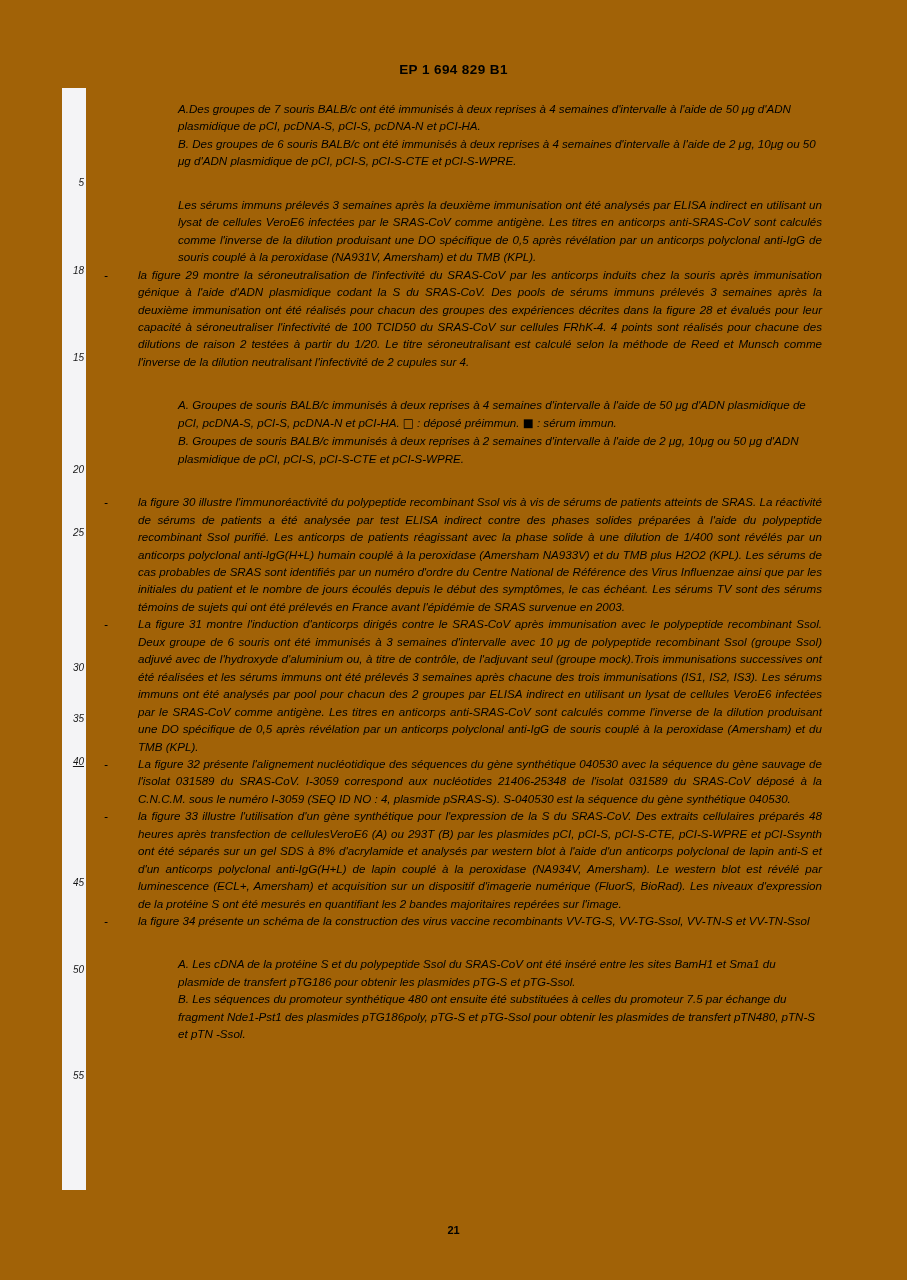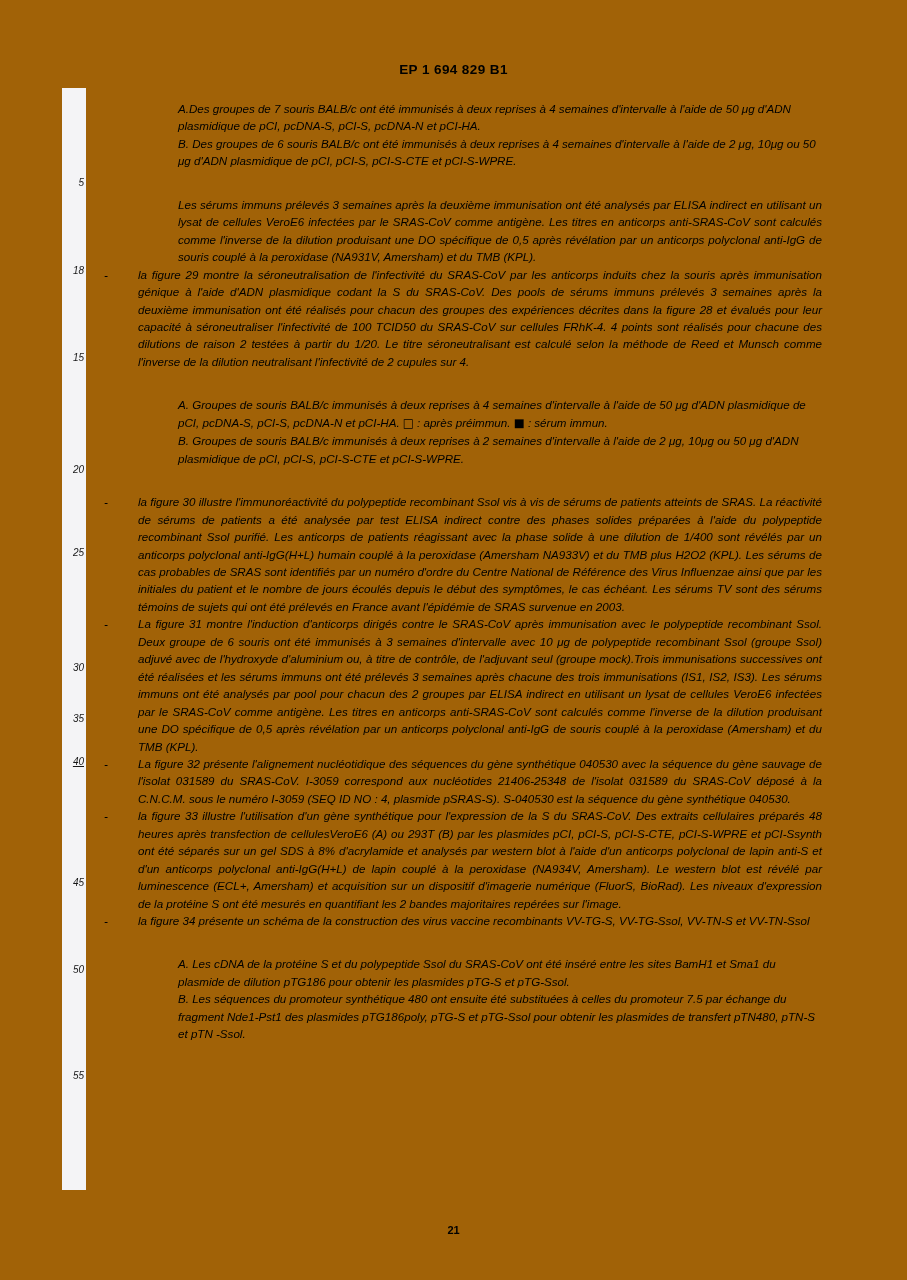--- a/index.html
+++ b/index.html
@@ -121,21 +121,21 @@
 <div class="page">
 
   <div class="gutter-band"></div>
 
   <div class="doc-header">EP 1 694 829 B1</div>
 
   <div class="linenum" style="top:177px;">5</div>
   <div class="linenum" style="top:265px;">18</div>
   <div class="linenum" style="top:352px;">15</div>
   <div class="linenum" style="top:440px;margin-top:24px;">20</div>
-  <div class="linenum" style="top:527px;margin-top:20px;">25</div>
+  <div class="linenum" style="top:527px;">25</div>
   <div class="linenum" style="top:614px;margin-top:48px;">30</div>
   <div class="linenum" style="top:702px;margin-top:11px;">35</div>
   <div class="linenum" style="top:756px;text-decoration:underline;">40</div>
   <div class="linenum" style="top:877px;">45</div>
   <div class="linenum" style="top:964px;">50</div>
   <div class="linenum" style="top:1070px;">55</div>
 
   <div class="body-col">
 
     <div class="block indent">
@@ -150,21 +150,21 @@
     </div>
 
     <div class="block dashed">
       <span class="dash">-</span>
       <p>la figure 29 montre la séroneutralisation de l'infectivité du SRAS-CoV par les anticorps induits chez la souris après immunisation génique à l'aide d'ADN plasmidique codant la S du SRAS-CoV. Des pools de sérums immuns prélevés 3 semaines après la deuxième immunisation ont été réalisés pour chacun des groupes des expériences décrites dans la figure 28 et évalués pour leur capacité à séroneutraliser l'infectivité de 100 TCID50 du SRAS-CoV sur cellules FRhK-4. 4 points sont réalisés pour chacune des dilutions de raison 2 testées à partir du 1/20. Le titre séroneutralisant est calculé selon la méthode de Reed et Munsch comme l'inverse de la dilution neutralisant l'infectivité de 2 cupules sur 4.</p>
     </div>
 
     <div class="spacer-m"></div>
 
     <div class="block indent">
-      <p class="ragged"><span>A. Groupes de souris BALB/c immunisés à deux reprises à 4 semaines d'intervalle à l'aide de 50 μg d'ADN plasmidique de pCI, pcDNA-S, pCI-S, pcDNA-N et pCI-HA. </span><span class="sym">□</span><span> : après préimmun. </span><span class="sym">■</span><span> : sérum immun.</span></p>
+      <p class="ragged"><span>A. Groupes de souris BALB/c immunisés à deux reprises à 4 semaines d'intervalle à l'aide de 50 μg d'ADN plasmidique de pCI, pcDNA-S, pCI-S, pcDNA-N et pCI-HA. </span><span class="sym">□</span><span> : déposé préimmun. </span><span class="sym">■</span><span> : sérum immun.</span></p>
       <p class="ragged">B. Groupes de souris BALB/c immunisés à deux reprises à 2 semaines d'intervalle à l'aide de 2 μg, 10μg ou 50 μg d'ADN plasmidique de pCI, pCI-S, pCI-S-CTE et pCI-S-WPRE.</p>
     </div>
 
     <div class="spacer-m"></div>
 
     <div class="block dashed">
       <span class="dash">-</span>
       <p>la figure 30 illustre l'immunoréactivité du polypeptide recombinant Ssol vis à vis de sérums de patients atteints de SRAS. La réactivité de sérums de patients a été analysée par test ELISA indirect contre des phases solides préparées à l'aide du polypeptide recombinant Ssol purifié. Les anticorps de patients réagissant avec la phase solide à une dilution de 1/400 sont révélés par un anticorps polyclonal anti-IgG(H+L) humain couplé à la peroxidase (Amersham NA933V) et du TMB plus H2O2 (KPL). Les sérums de cas probables de SRAS sont identifiés par un numéro d'ordre du Centre National de Référence des Virus Influenzae ainsi que par les initiales du patient et le nombre de jours écoulés depuis le début des symptômes, le cas échéant. Les sérums TV sont des sérums témoins de sujets qui ont été prélevés en France avant l'épidémie de SRAS survenue en 2003.</p>
     </div>
 
@@ -184,21 +184,21 @@
     </div>
 
     <div class="block dashed">
       <span class="dash">-</span>
       <p>la figure 34 présente un schéma de la construction des virus vaccine recombinants VV-TG-S, VV-TG-Ssol, VV-TN-S et VV-TN-Ssol</p>
     </div>
 
     <div class="spacer-m"></div>
 
     <div class="block indent">
-      <p class="ragged">A. Les cDNA de la protéine S et du polypeptide Ssol du SRAS-CoV ont été inséré entre les sites BamH1 et Sma1 du plasmide de dilution pTG186 pour obtenir les plasmides pTG-S et pTG-Ssol.</p>
+      <p class="ragged">A. Les cDNA de la protéine S et du polypeptide Ssol du SRAS-CoV ont été inséré entre les sites BamH1 et Sma1 du plasmide de transfert pTG186 pour obtenir les plasmides pTG-S et pTG-Ssol.</p>
       <p class="ragged">B. Les séquences du promoteur synthétique 480 ont ensuite été substituées à celles du promoteur 7.5 par échange du fragment Nde1-Pst1 des plasmides pTG186poly, pTG-S et pTG-Ssol pour obtenir les plasmides de transfert pTN480, pTN-S et pTN -Ssol.</p>
     </div>
 
   </div>
 
   <div class="page-number">21</div>
 
 </div>
 
 </body></html>

